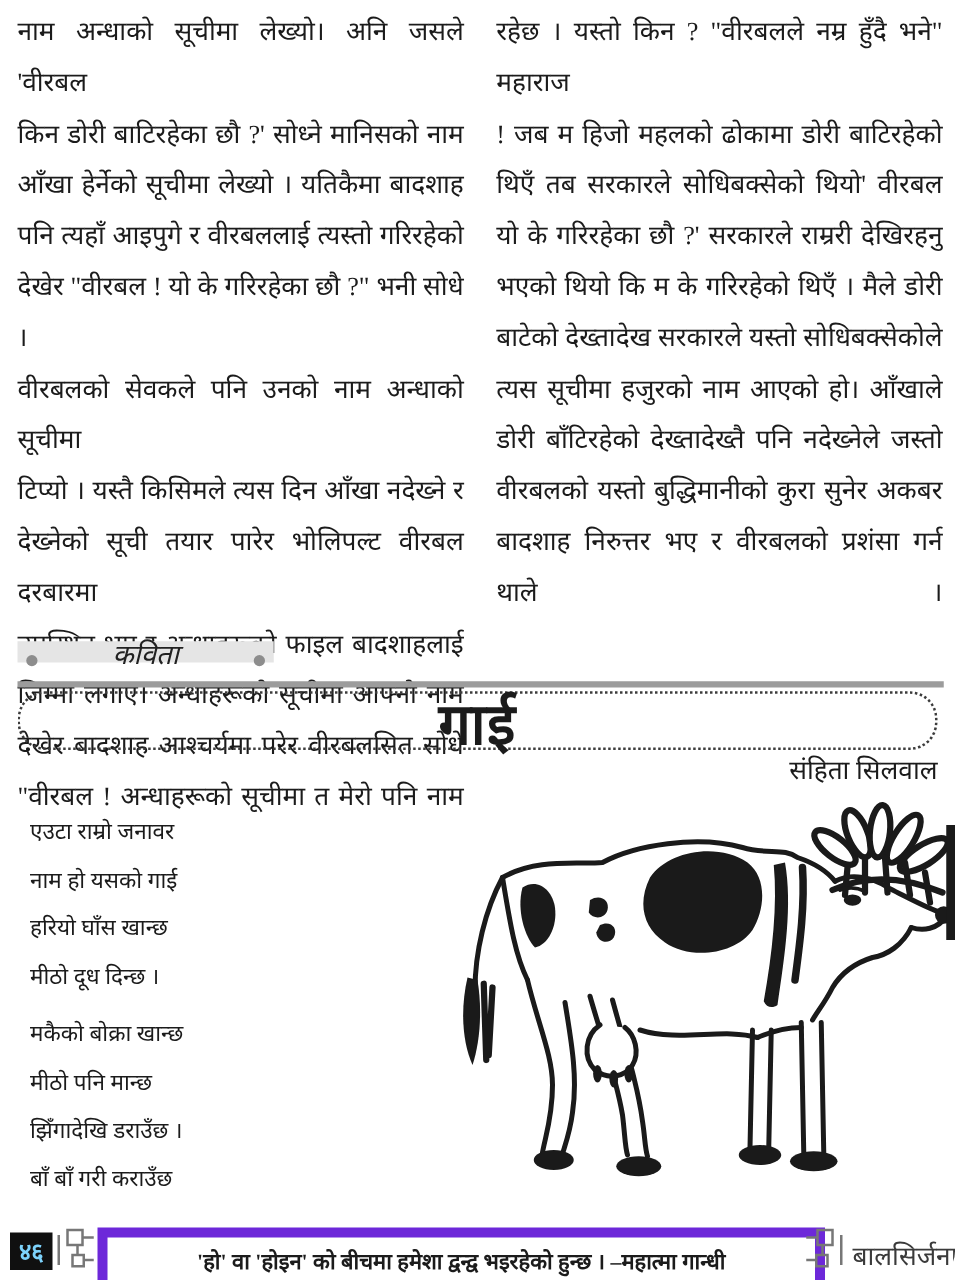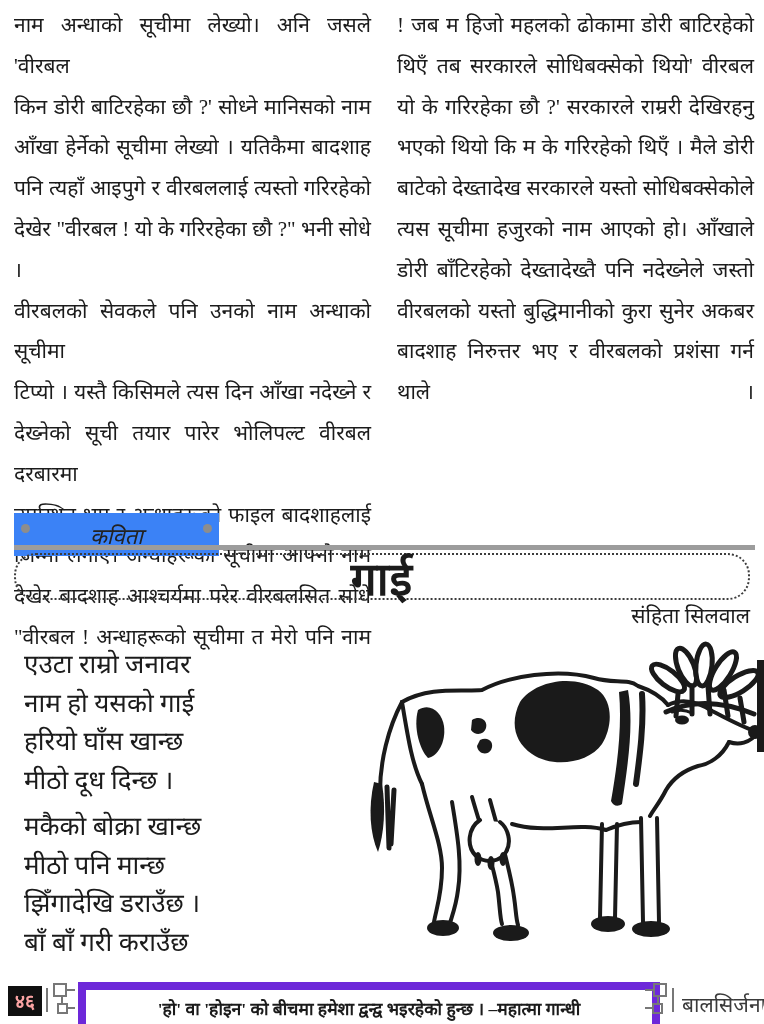--- a/index.html
+++ b/index.html
@@ -13,50 +13,50 @@
   
   .columns { position:absolute; top:5px; left:14px; width:740px; display:flex; gap:26px; }
   .col { width:357px; }
   .bline {
     font-size:21px; line-height:40.8px;
     text-align:justify; text-align-last:justify;
   }
 
   
   .tab {
-    position:absolute; left:14px; top:513px; width:205px; height:43px;
-    background:#3b82f6; display:flex; align-items:center; justify-content:center;
+    position:absolute; left:14px; top:513px; width:205px; height:17px;
+    background:#e5e5e5; display:flex; align-items:center; justify-content:center;
   }
   .tab .dot { position:absolute; width:9px; height:9px; border-radius:50%; background:#8d8d8d; top:11px; }
   .dot-l { left:7px; } .dot-r { right:7px; }
   .tab-label { font-style:italic; font-size:22px; color:#222; }
 
   .bar { position:absolute; left:14px; top:545px; width:741px; height:5px; background:#9c9c9c; }
 
   .titlebox {
     position:absolute; left:14px; top:553px; width:732px; height:43px;
     border:2px dotted #3c3c3c; border-radius:22px;
     display:flex; align-items:center; justify-content:center;
   }
   .title { font-size:46px; font-weight:bold; letter-spacing:1px; }
 
   .author { position:absolute; right:14px; top:601px; font-size:21px; }
 
   
-  .poem { position:absolute; left:24px; top:646px; font-size:26px; }
+  .poem { position:absolute; left:24px; top:646px; font-size:18px; }
   .pline { line-height:38.5px; }
   .stanza2 { margin-top:8px; }
 
   
   .cow { position:absolute; left:330px; top:632px; width:434px; height:330px; }
 
   
   .pagenum {
     position:absolute; left:8px; top:986px; width:34px; height:30px;
-    background:#101010; color:#fca5a5; display:flex; align-items:center; justify-content:center;
+    background:#101010; color:#7dd3fc; display:flex; align-items:center; justify-content:center;
     font-size:19px; font-weight:bold;
   }
   .orn { position:absolute; top:978px; }
   .orn-left { left:44px; }
   .orn-right { left:644px; }
   .quotebox {
     position:absolute; left:78px; top:982px; width:566px; height:36px;
     border:8px solid #6d28d9; display:flex; align-items:center; justify-content:center;
   }
   .quote { font-size:17.5px; font-weight:bold; white-space:nowrap; }
@@ -76,20 +76,21 @@
       <div class="bline">देखेर "वीरबल ! यो के गरिरहेका छौ ?" भनी सोधे ।</div>
       <div class="bline">वीरबलको सेवकले पनि उनको नाम अन्धाको सूचीमा</div>
       <div class="bline">टिप्यो । यस्तै किसिमले त्यस दिन आँखा नदेख्ने र</div>
       <div class="bline">देख्नेको सूची तयार पारेर भोलिपल्ट वीरबल दरबारमा</div>
       <div class="bline">उपस्थित भए र अन्धाहरूको फाइल बादशाहलाई</div>
       <div class="bline">जिम्मा लगाए। अन्धाहरूको सूचीमा आफ्नो नाम</div>
       <div class="bline">देखेर बादशाह आश्चर्यमा परेर वीरबलसित सोधे</div>
       <div class="bline">"वीरबल ! अन्धाहरूको सूचीमा त मेरो पनि नाम</div>
     </div>
     <div class="col">
+      <div class="bline">रहेछ । यस्तो किन ? "वीरबलले नम्र हुँदै भने" महाराज</div>
       <div class="bline">! जब म हिजो महलको ढोकामा डोरी बाटिरहेको</div>
       <div class="bline">थिएँ तब सरकारले सोधिबक्सेको थियो' वीरबल</div>
       <div class="bline">यो के गरिरहेका छौ ?' सरकारले राम्ररी देखिरहनु</div>
       <div class="bline">भएको थियो कि म के गरिरहेको थिएँ । मैले डोरी</div>
       <div class="bline">बाटेको देख्तादेख सरकारले यस्तो सोधिबक्सेकोले</div>
       <div class="bline">त्यस सूचीमा हजुरको नाम आएको हो। आँखाले</div>
       <div class="bline">डोरी बाँटिरहेको देख्तादेख्तै पनि नदेख्नेले जस्तो</div>
       <div class="bline">वीरबलको यस्तो बुद्धिमानीको कुरा सुनेर अकबर</div>
       <div class="bline">बादशाह निरुत्तर भए र वीरबलको प्रशंसा गर्न थाले ।</div>
     </div>

